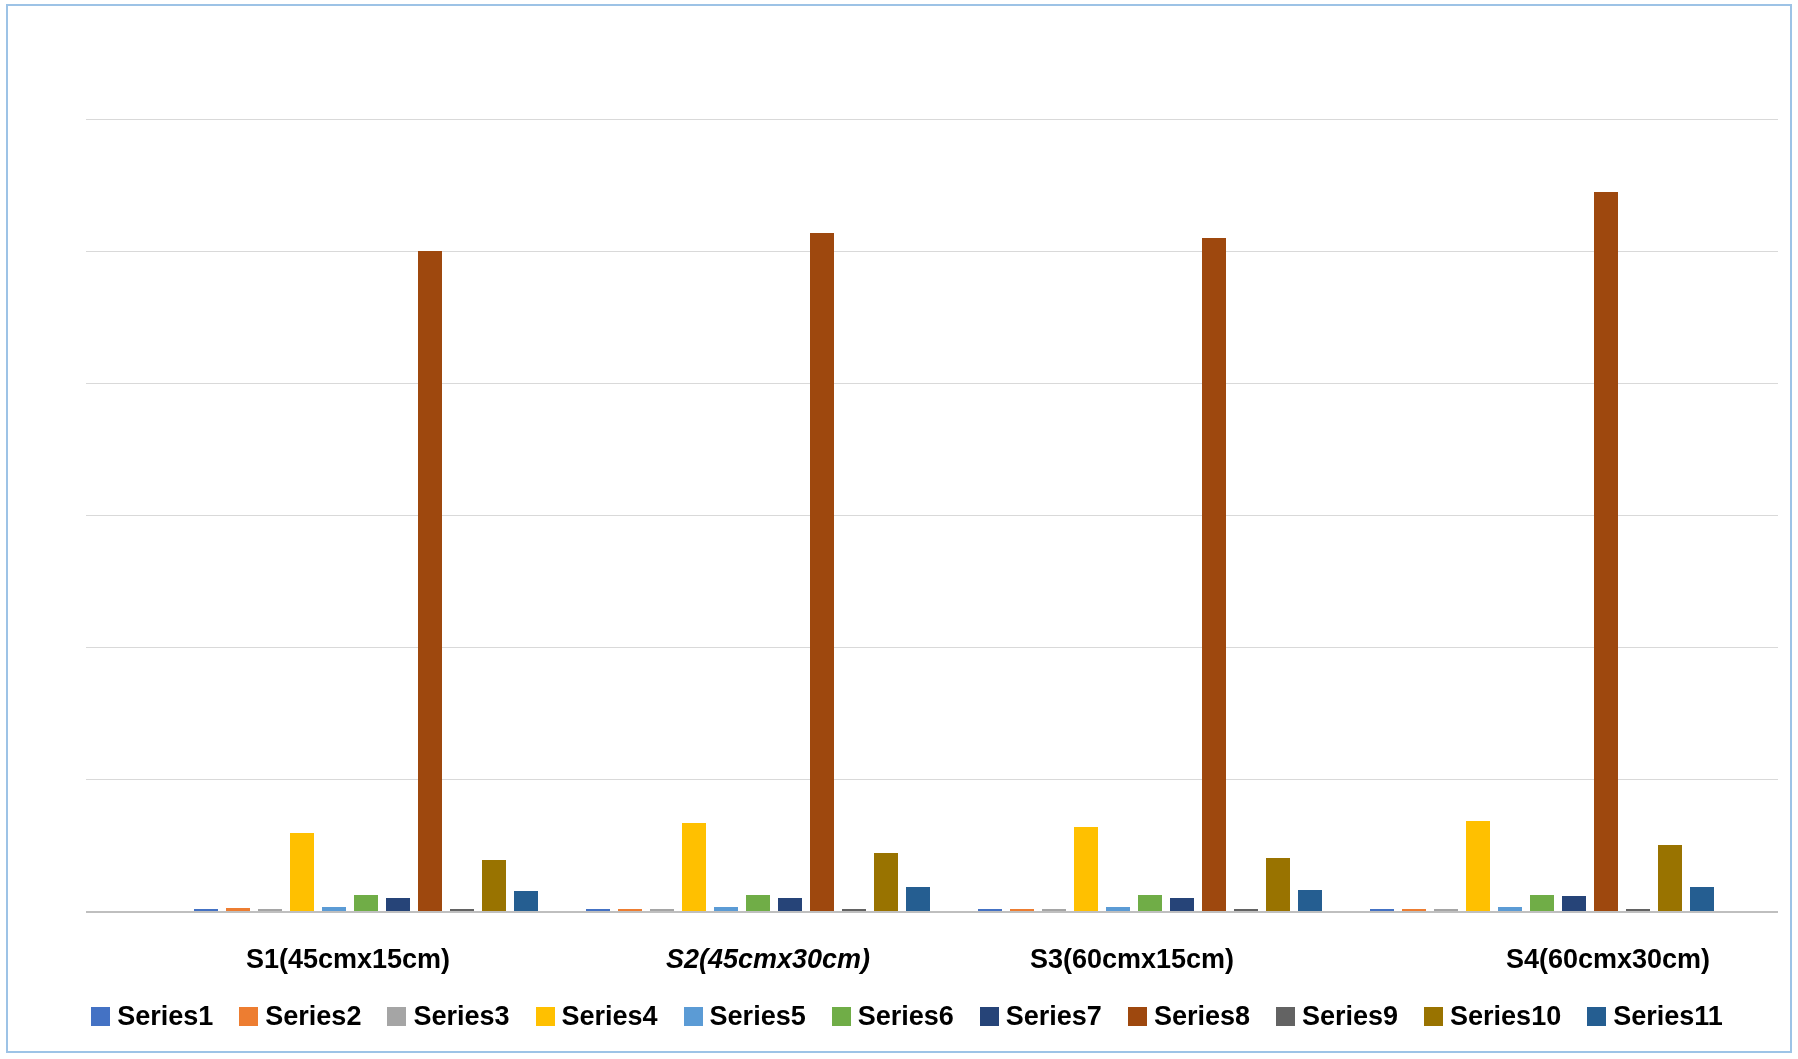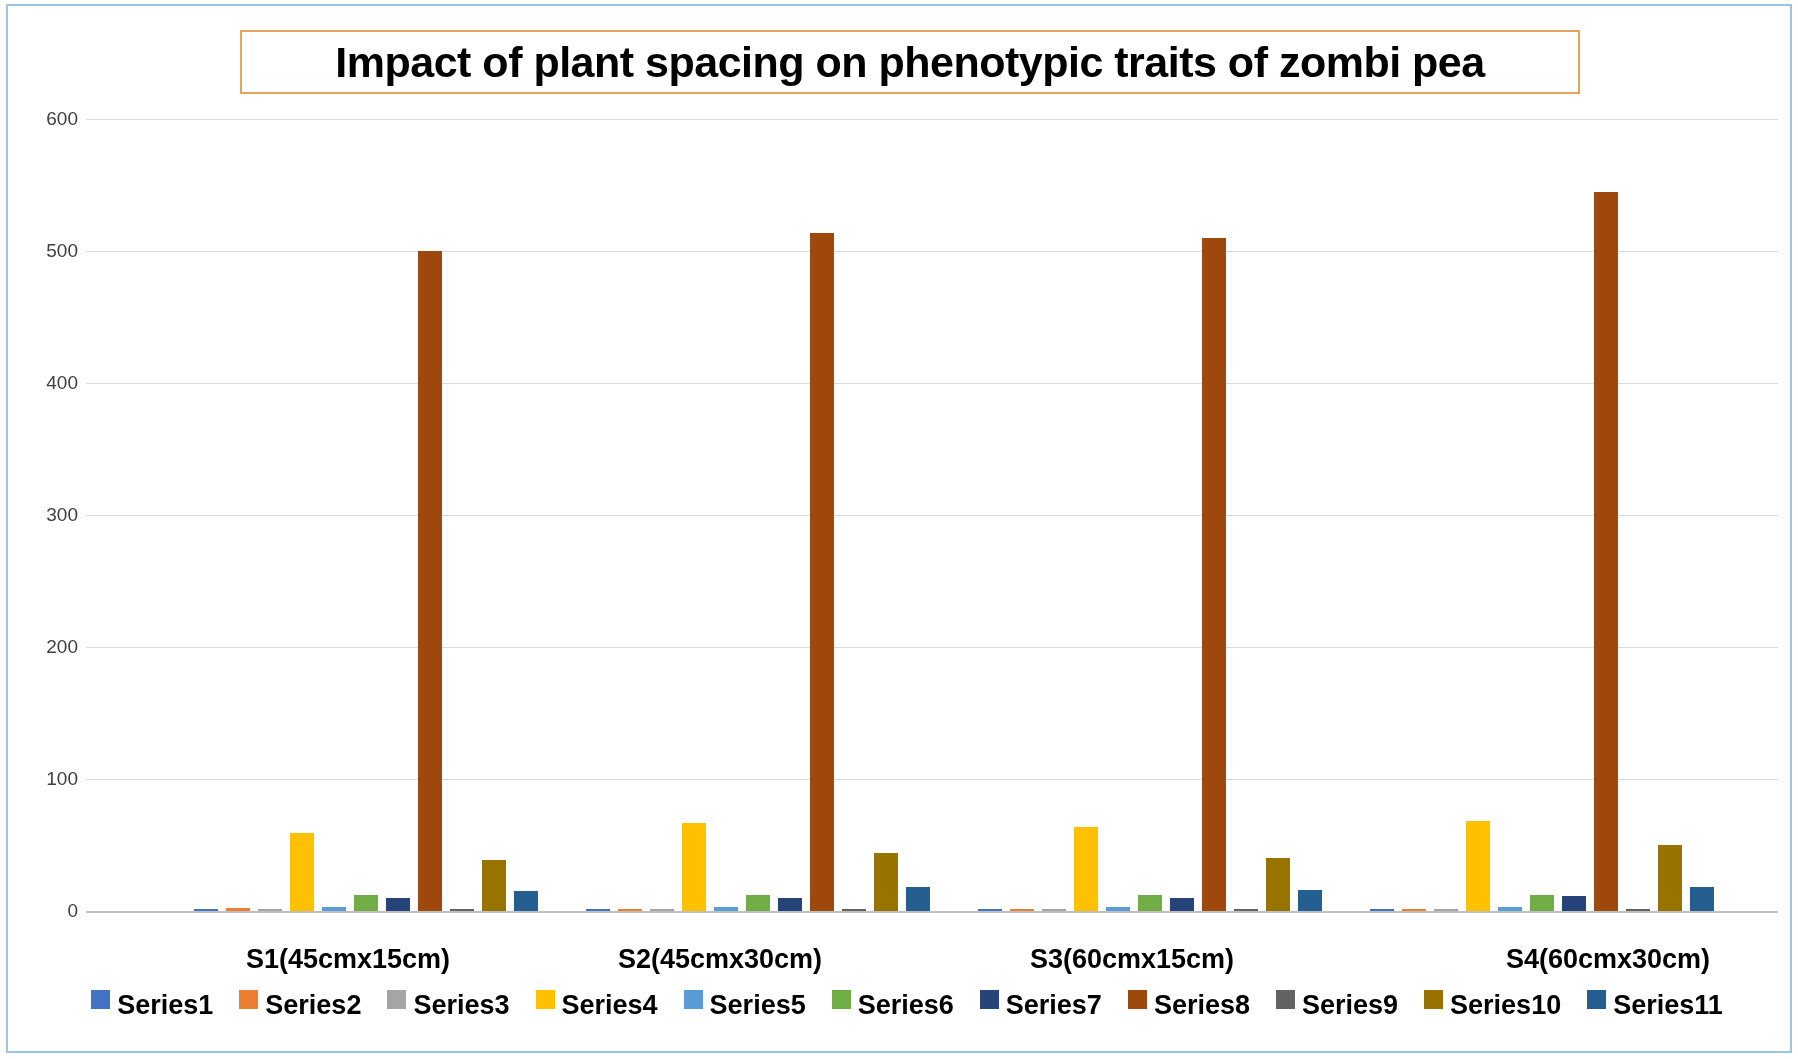--- a/index.html
+++ b/index.html
@@ -124,22 +124,22 @@
     left: 0;
     top: 983px;
     width: 1798px;
     display: flex;
     align-items: center;
     justify-content: center;
     gap: 0px;
   }
   .legend-item {
     display: flex;
-    align-items: flex-start;
-    margin: 1px 13px;
+    align-items: center;
+    margin: 12px 13px;
   }
   .legend-swatch {
     width: 19px;
     height: 19px;
     margin-right: 7px;
     display: inline-block;
   }
   .legend-label {
     font-size: 27px;
     font-weight: bold;
@@ -147,33 +147,21 @@
     white-space: nowrap;
     font-family: "Liberation Sans", sans-serif;
   }
 </style>
 </head>
 <body>
 
 <div id="page">
   <div id="chart-frame">
 
-    <div id="chart-title-box">
-      <span id="chart-title">Impact of plant spacing on phenotypic traits of zombi pea</span>
-    </div>
-
-    <div id="yaxis">
-        <div class="ytick" style="top: 13px;">600</div>
-        <div class="ytick" style="top: 145px;">500</div>
-        <div class="ytick" style="top: 277px;">400</div>
-        <div class="ytick" style="top: 409px;">300</div>
-        <div class="ytick" style="top: 541px;">200</div>
-        <div class="ytick" style="top: 673px;">100</div>
-        <div class="ytick" style="top: 805px;">0</div>
-      </div>
+
 
     <div id="plot">
         <div class="gridline" style="top: 0px;"></div>
         <div class="gridline" style="top: 132px;"></div>
         <div class="gridline" style="top: 264px;"></div>
         <div class="gridline" style="top: 396px;"></div>
         <div class="gridline" style="top: 528px;"></div>
         <div class="gridline" style="top: 660px;"></div>
         <div class="group" style="left: 108px; width: 352px;">
           <div class="bar" title="Series1: 1.5" style="height: 2px; background: rgb(68, 114, 196);"></div>
@@ -226,21 +214,21 @@
           <div class="bar" title="Series9: 1.5" style="height: 2px; background: rgb(99, 99, 99);"></div>
           <div class="bar" title="Series10: 50" style="height: 66px; background: rgb(153, 115, 0);"></div>
           <div class="bar" title="Series11: 18" style="height: 23.76px; background: rgb(37, 94, 145);"></div>
         </div>
       </div>
 
     <div id="axis-zero"></div>
 
     <div id="cat-labels">
         <div class="cat-label" style="left: 340px;">S1(45cmx15cm)</div>
-        <div class="cat-label" style="left: 712px;">S2(45cmx30cm)</div>
+        <div class="cat-label" style="left: 760px; font-style: italic;">S2(45cmx30cm)</div>
         <div class="cat-label" style="left: 1124px;">S3(60cmx15cm)</div>
         <div class="cat-label" style="left: 1600px;">S4(60cmx30cm)</div>
       </div>
 
     <div id="legend">
         <div class="legend-item">
           <span class="legend-swatch" style="background: rgb(68, 114, 196);"></span>
           <span class="legend-label">Series1</span>
         </div>
         <div class="legend-item">

